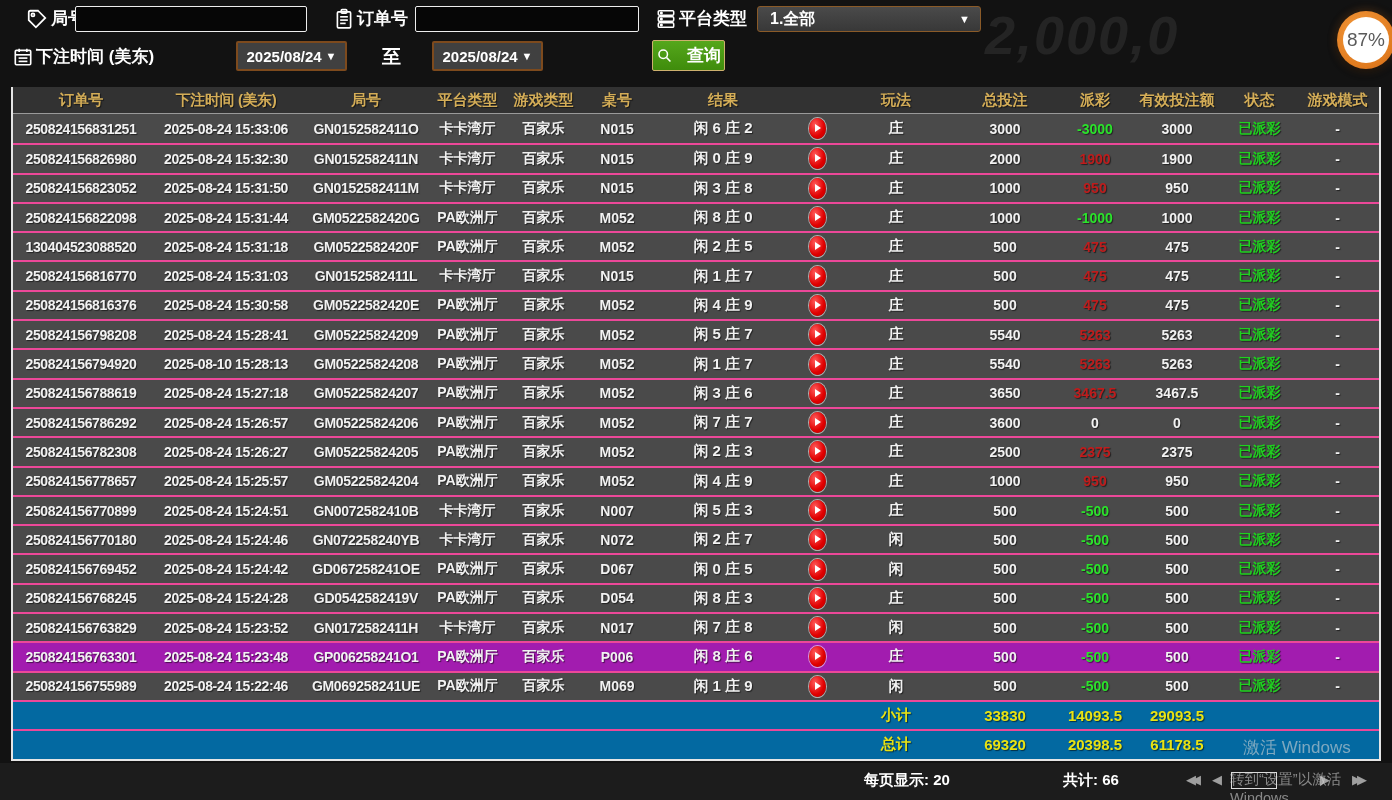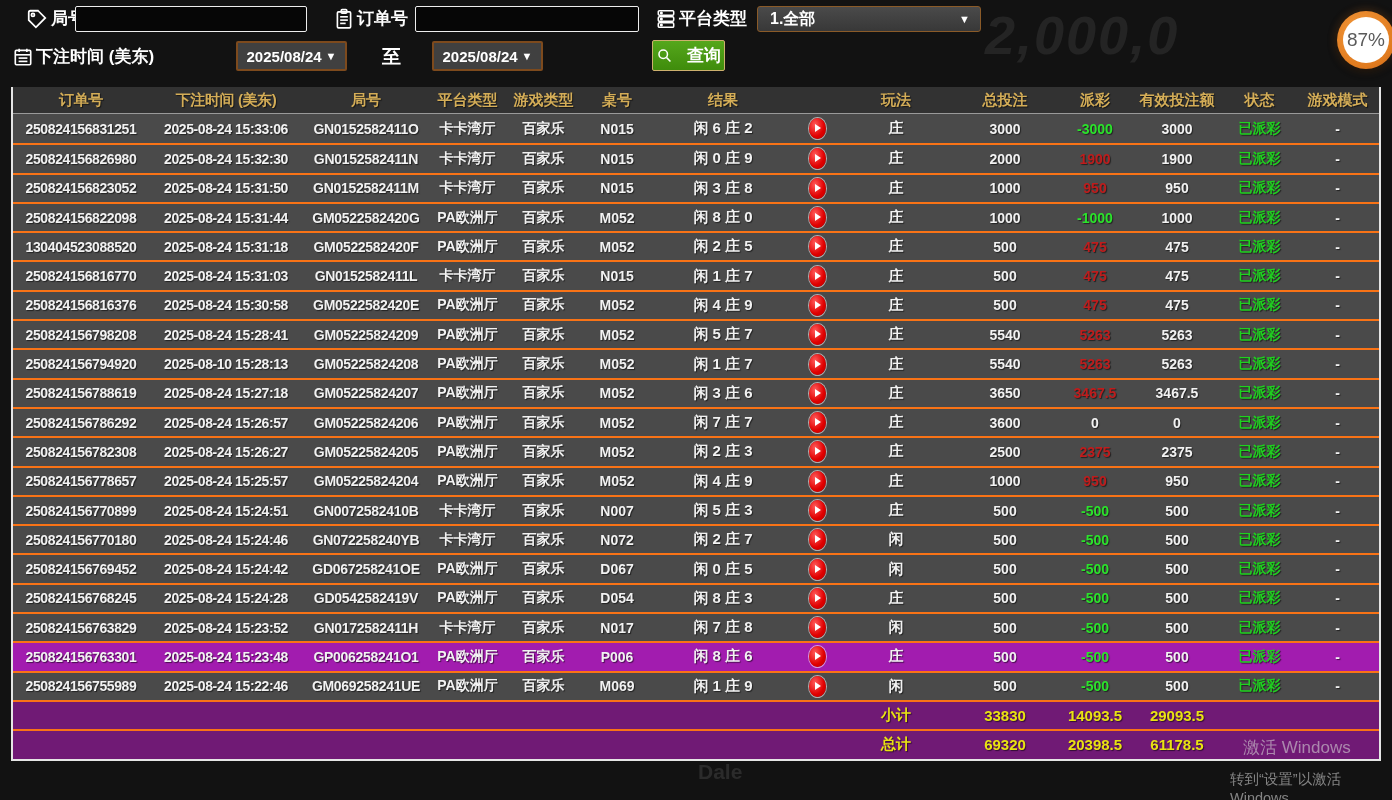--- a/index.html
+++ b/index.html
@@ -46,40 +46,40 @@
 
   
   :root { --cols: 136px 154px 126px 77px 75px 72px 140px 48px 110px 108px 72px 92px 73px 83px; }
   .btable { position:absolute; left:11px; top:87px; width:1370px; z-index:1;
             border-left:2px solid #e5e5e5; border-right:2px solid #e5e5e5; border-bottom:2px solid #e5e5e5;
             background:#4a4a4a; }
   .thead { display:grid; grid-template-columns:var(--cols); height:27px; background:#323232;
            border-bottom:1px solid #9a9a9a; }
   .thead .cell { color:var(--accent-gold); font-size:15px; font-weight:bold; }
   .trow { display:grid; grid-template-columns:var(--cols); height:29.3px; background:#4a4a4a;
-          border-top:2px solid #f97316; }
+          border-top:2px solid #ec4899; }
   .trow:first-child { border-top:none; }
   .trow.hl { background:#a21caf; }
   .cell { display:flex; align-items:center; justify-content:center; white-space:nowrap;
           color:#f2f2f2; font-size:14px; font-weight:bold; overflow:visible;
           text-shadow:1px 1px 1px rgba(0,0,0,.55); }
   .c0{grid-column:1; letter-spacing:-.4px;} .c1{grid-column:2; letter-spacing:-.4px;}
   .c2{grid-column:3; letter-spacing:-.3px;} .c3{grid-column:4;} .c4{grid-column:5;}
   .c5{grid-column:6;} .c6{grid-column:7; font-size:15px;} .c7{grid-column:8;}
   .c8{grid-column:9; font-size:15px;} .c9{grid-column:10;} .c10{grid-column:11;}
   .c11{grid-column:12;} .c12{grid-column:13;} .c13{grid-column:14;}
   .pay-win  { color:var(--win-red); }
   .pay-loss { color:var(--loss-green); }
   .status   { color:var(--status-green); }
   .play-icon { display:inline-block; width:17px; height:21px; border-radius:50%; position:relative;
                background:radial-gradient(ellipse at 35% 32%, #ff5a5a, #e00000 58%, #b40000);
                box-shadow:0 0 0 1px rgba(255,255,255,.55); cursor:pointer; }
   .play-icon::after { content:""; position:absolute; left:6.5px; top:6px; width:0; height:0;
                border-left:6px solid #fff; border-top:4.5px solid transparent; border-bottom:4.5px solid transparent; }
-  .total-row { background:#701a75; }
+  .total-row { background:#0369a1; }
   .total-row .cell { color:var(--total-yellow); font-size:15px; }
 
   
   .footer-bar { position:absolute; left:0; top:763px; width:1392px; height:37px; background:#1c1c1c; z-index:2; }
   .footer-bar .ftext { position:absolute; top:8px; color:#fff; font-size:15px; font-weight:bold; }
   .pager-arrow { position:absolute; top:9px; color:#9f9f9f; font-size:13px; cursor:pointer; }
   .pager-arrow.dbl { letter-spacing:-5px; }
   .page-input { position:absolute; left:1231px; top:9px; width:46px; height:17px;
                 background:transparent; border:1px solid #dcdcdc; color:#fff; font-size:12px;
                 text-align:center; outline:none; }
@@ -559,17 +559,26 @@
     <div class="trow total-row">
       <div class="cell c8">总计</div>
       <div class="cell c9">69320</div>
       <div class="cell c10">20398.5</div>
       <div class="cell c11">61178.5</div>
     </div>
   </div>
 
   <div class="bg-name">Dale</div>
 
+  <div class="footer-bar">
+    <span class="ftext" style="left:864px;">每页显示: 20</span>
+    <span class="ftext" style="left:1063px;">共计: 66</span>
+    <span class="pager-arrow dbl" style="left:1186px;">◀◀</span>
+    <span class="pager-arrow" style="left:1212px;">◀</span>
+    <input class="page-input" style="">
+    <span class="pager-arrow" style="left:1320px;">▶</span>
+    <span class="pager-arrow dbl" style="left:1352px;">▶▶</span>
+  </div>
 
   <div class="watermark wm1">激活 Windows</div>
   <div class="watermark wm2">转到“设置”以激活 Windows。</div>
 
 </div>
 
 </body></html>

